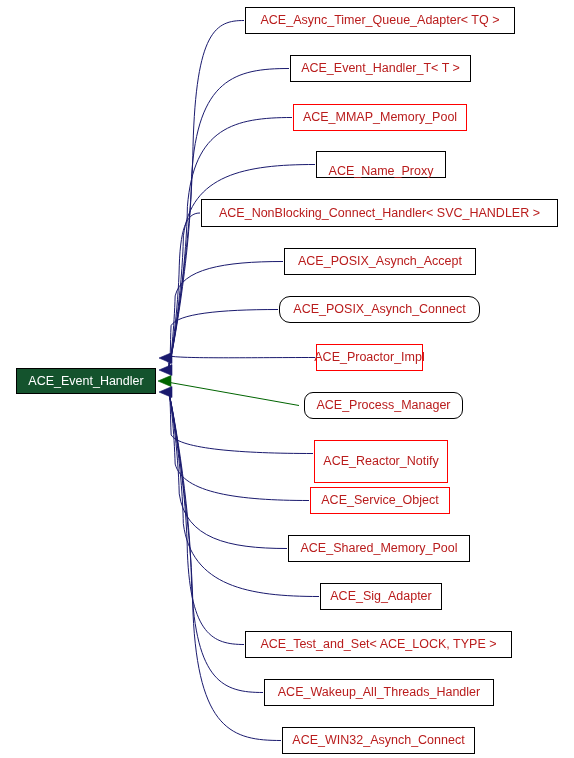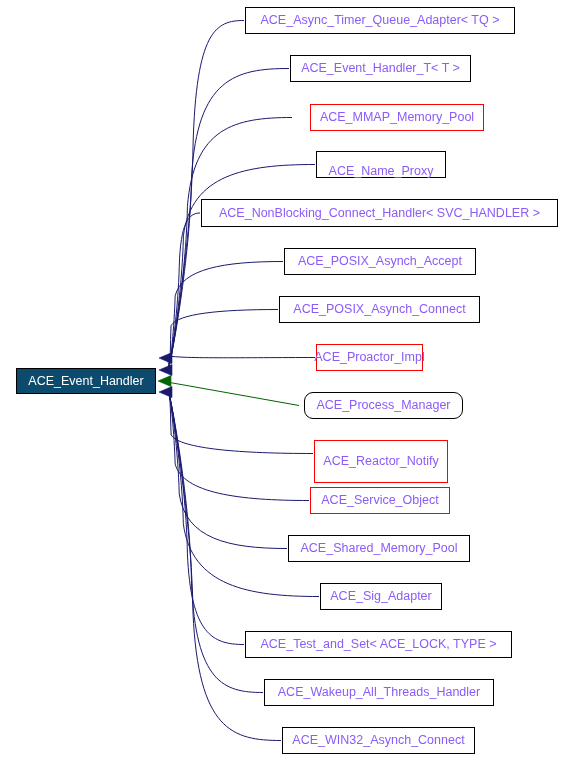--- a/index.html
+++ b/index.html
@@ -26,28 +26,28 @@
     position: absolute;
     box-sizing: border-box;
     background: #ffffff;
     border: 1px solid #000000;
     display: flex;
     align-items: center;
     justify-content: center;
     white-space: nowrap;
     font-size: 12.5px;
     line-height: 1;
-    color: #8b5cf6;
+    color: #b91c1c;
     letter-spacing: 0px;
   }
   .node-box.red {
     border-color: #ff0000;
   }
   .node-box.root {
-    background: #0c4a6e;
+    background: #14532d;
     border-color: #000000;
     color: #ffffff;
   }
   .node-label {
     pointer-events: none;
   }
 </style>
 </head>
 <body>
 
@@ -79,33 +79,33 @@
   <div id="node-layer">
     <div class="node-box root" style="left: 16px; top: 368px; width: 140px; height: 26px;">
       <span class="node-label">ACE_Event_Handler</span>
     </div>
   <div class="node-box" style="left: 245px; top: 7px; width: 270px; height: 27px;">
         <span class="node-label">ACE_Async_Timer_Queue_Adapter&lt; TQ &gt;</span>
       </div>
       <div class="node-box" style="left: 290px; top: 55px; width: 181px; height: 27px;">
         <span class="node-label">ACE_Event_Handler_T&lt; T &gt;</span>
       </div>
-      <div class="node-box red" style="left: 293px; top: 104px; width: 174px; height: 27px; margin-left: 17px;">
+      <div class="node-box red" style="left: 293px; top: 104px; width: 174px; height: 27px;">
         <span class="node-label">ACE_MMAP_Memory_Pool</span>
       </div>
       <div class="node-box" style="left: 316px; top: 151px; width: 130px; height: 27px; align-items: flex-end;">
         <span class="node-label">ACE_Name_Proxy</span>
       </div>
       <div class="node-box" style="left: 201px; top: 199px; width: 357px; height: 28px;">
         <span class="node-label">ACE_NonBlocking_Connect_Handler&lt; SVC_HANDLER &gt;</span>
       </div>
       <div class="node-box" style="left: 284px; top: 248px; width: 192px; height: 27px;">
         <span class="node-label">ACE_POSIX_Asynch_Accept</span>
       </div>
-      <div class="node-box" style="left: 279px; top: 296px; width: 201px; height: 27px;">
+      <div class="node-box" style="left: 279px; top: 296px; width: 201px; height: 27px; border-radius: 11px;">
         <span class="node-label">ACE_POSIX_Asynch_Connect</span>
       </div>
       <div class="node-box red" style="left: 316px; top: 344px; width: 107px; height: 27px;">
         <span class="node-label">ACE_Proactor_Impl</span>
       </div>
       <div class="node-box" style="left: 304px; top: 392px; width: 159px; height: 27px; border-radius: 9px;">
         <span class="node-label">ACE_Process_Manager</span>
       </div>
       <div class="node-box red" style="left: 314px; top: 440px; width: 134px; height: 43px;">
         <span class="node-label">ACE_Reactor_Notify</span>

